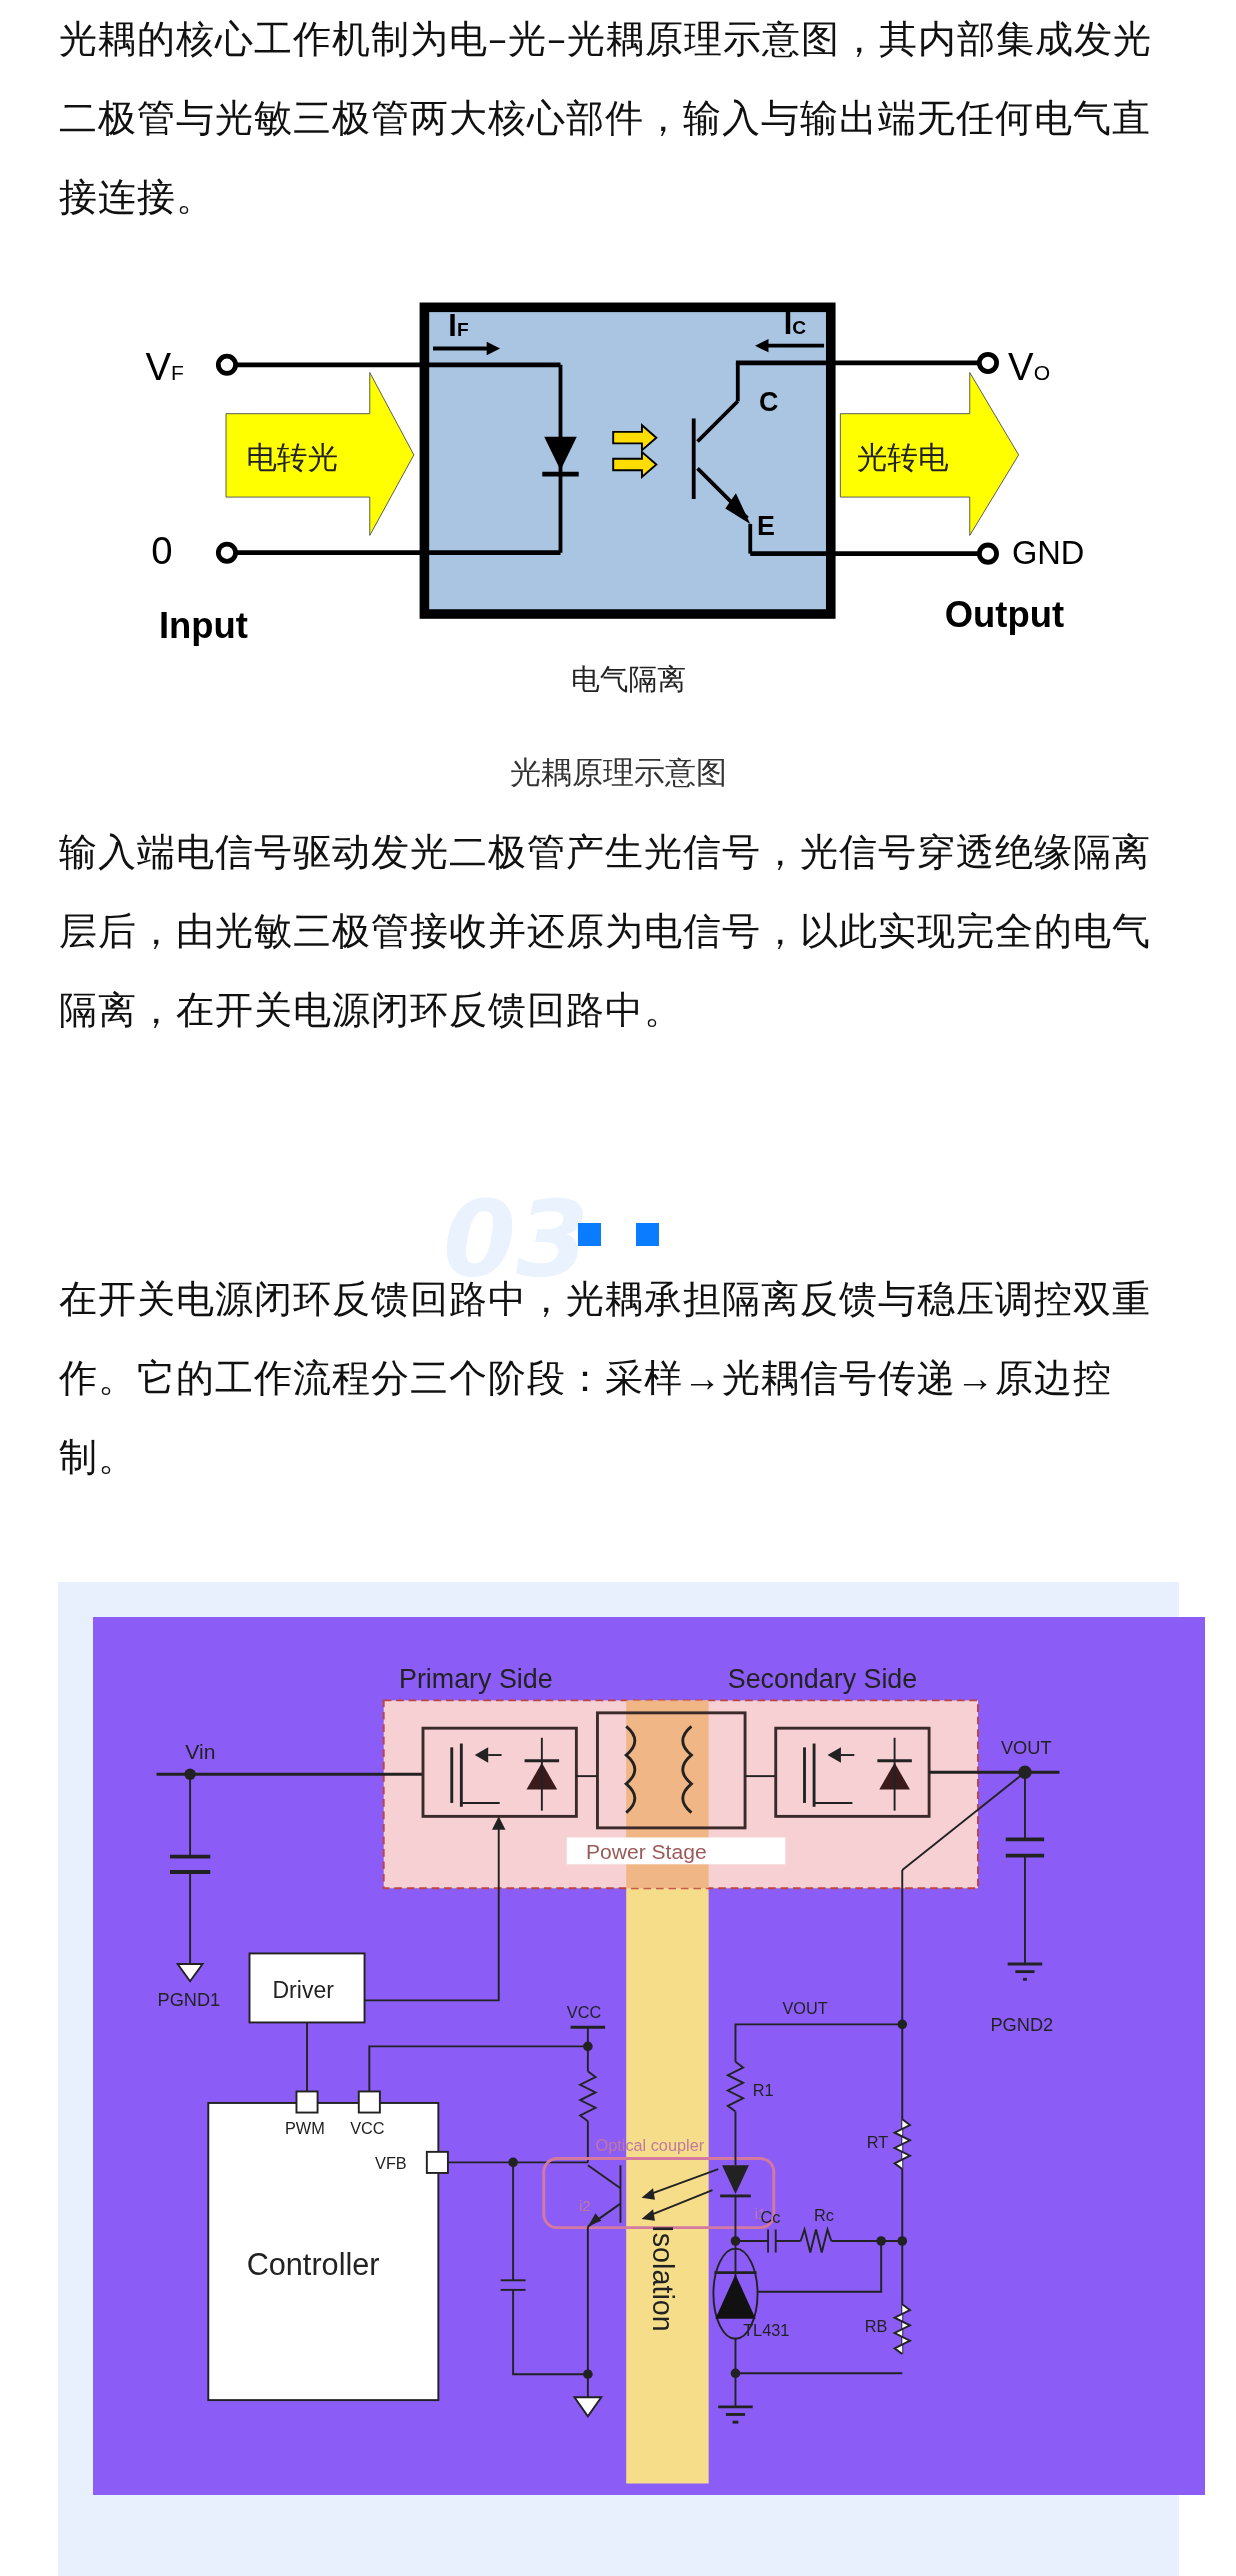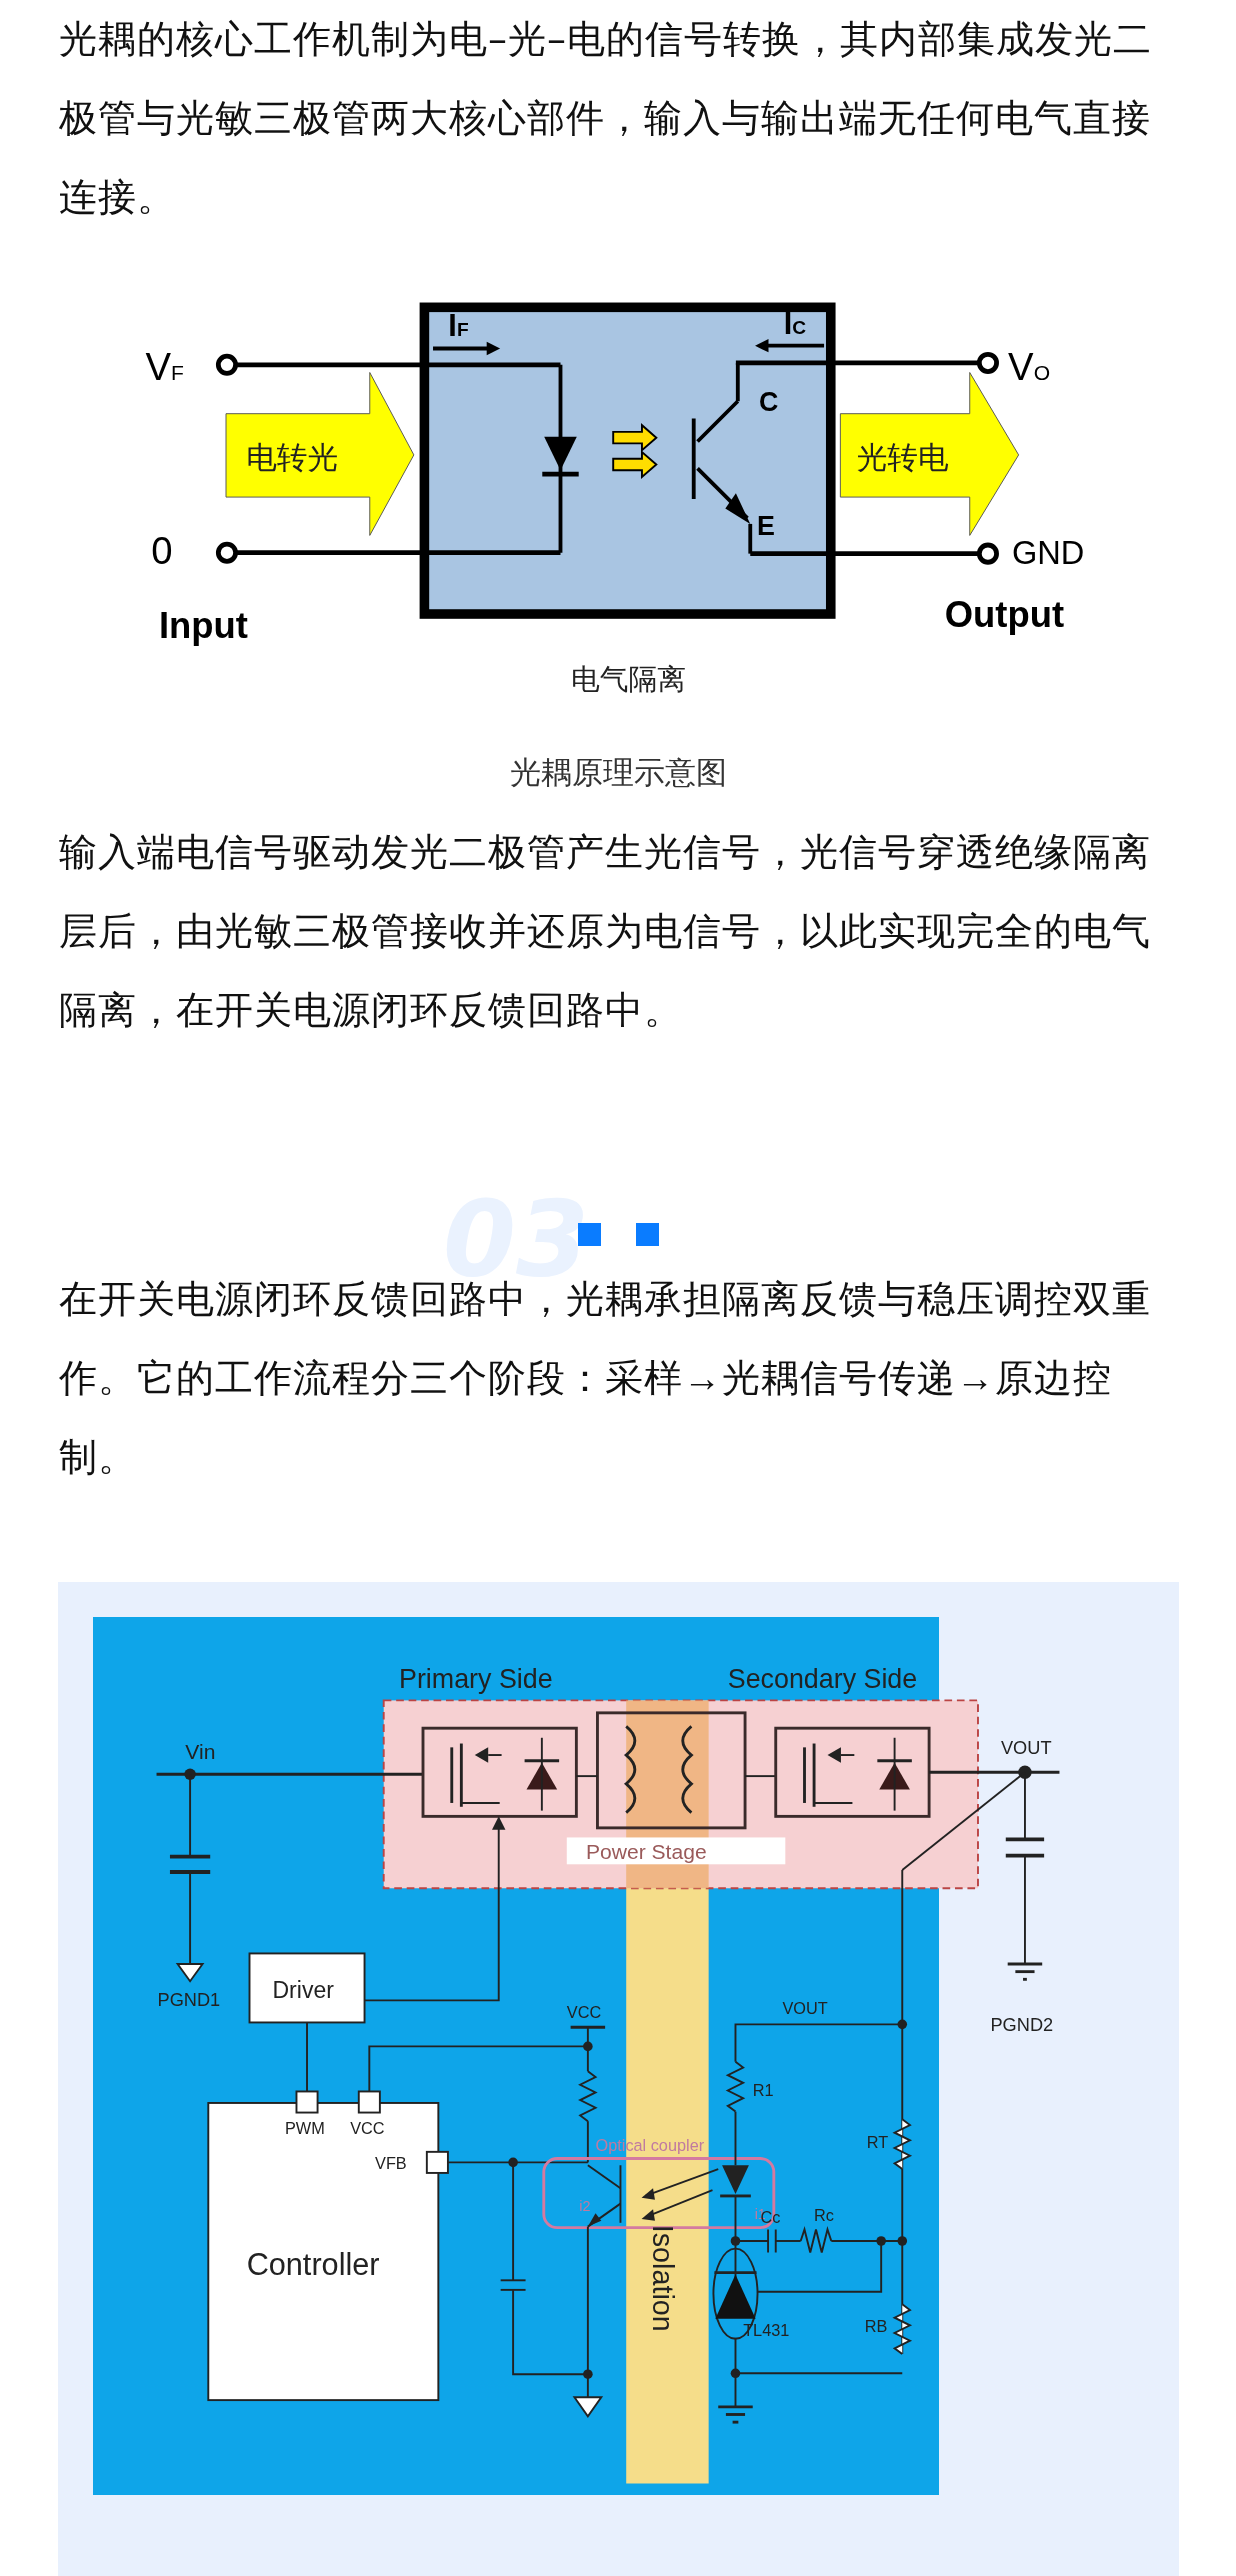--- a/index.html
+++ b/index.html
@@ -6,27 +6,27 @@
   body{width:1237px;height:2576px;position:relative;overflow:hidden;font-family:"DejaVu Sans","Liberation Sans",sans-serif;color:#111;}
   .para{position:absolute;left:59px;width:1118px;font-size:38px;line-height:79px;letter-spacing:1px;margin:0;}
   .caption{position:absolute;left:0;width:1237px;text-align:center;font-size:31px;color:#333;}
   .fig1{position:absolute;left:134px;top:288px;width:968px;height:422px;}
   .heading{position:absolute;top:1198px;left:0;width:1237px;height:115px;}
   .heading .num{position:absolute;left:0;width:1032px;text-align:center;top:-19px;font-size:105px;font-style:italic;font-weight:bold;color:#eaf2fe;font-family:"DejaVu Sans",sans-serif;}
   .heading .row{position:absolute;left:0;width:1237px;top:25px;display:flex;justify-content:center;align-items:center;gap:35px;}
   .heading .sq{width:23px;height:23px;background:#0a7cff;display:inline-block;}
   .heading .title{font-size:44px;font-weight:bold;letter-spacing:3.8px;color:#1a1a1a;}
   .panel{position:absolute;left:58px;top:1582px;width:1121px;height:994px;background:#e8f0fd;}
-  .panel .inner{position:absolute;left:35px;top:35px;width:846px;height:878px;background:#0ea5e9;}
+  .panel .inner{position:absolute;left:35px;top:35px;width:1112px;height:878px;background:#8b5cf6;}
   svg text{font-family:"Liberation Sans","DejaVu Sans",sans-serif;}
 </style>
 </head>
 <body>
 
-<p class="para" style="top:0px;">光耦的核心工作机制为电–光–电的信号转换，其内部集成发光二极管与光敏三极管两大核心部件，输入与输出端无任何电气直接连接。</p>
+<p class="para" style="top:0px;">光耦的核心工作机制为电–光–光耦原理示意图，其内部集成发光二极管与光敏三极管两大核心部件，输入与输出端无任何电气直接连接。</p>
 
 <svg class="fig1" viewBox="140 300 1010 440" width="968" height="422">
 
   <rect x="443" y="320" width="424" height="320" fill="#a9c5e2" stroke="#000" stroke-width="10"></rect>
 
   <line x1="240" y1="380" x2="585" y2="380" stroke="#000" stroke-width="5"></line>
   <line x1="585" y1="380" x2="585" y2="576" stroke="#000" stroke-width="4"></line>
   <line x1="240" y1="576" x2="585" y2="576" stroke="#000" stroke-width="5"></line>
   <circle cx="237" cy="380" r="9" fill="#fff" stroke="#000" stroke-width="5"></circle>
   <circle cx="237" cy="576" r="9" fill="#fff" stroke="#000" stroke-width="5"></circle>

